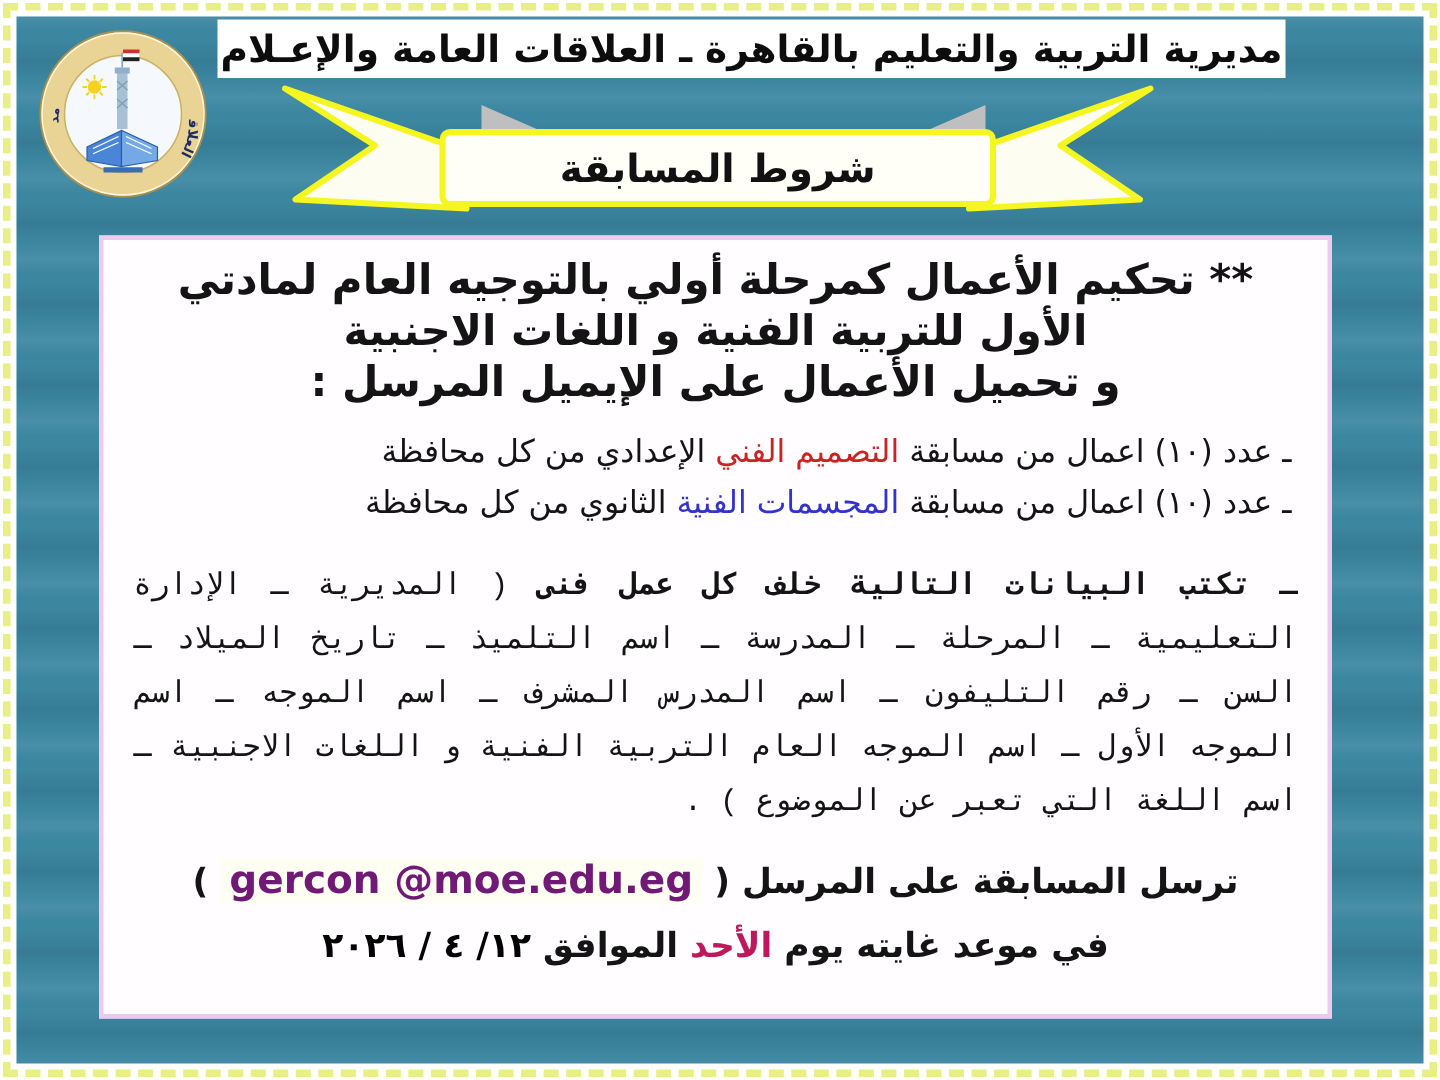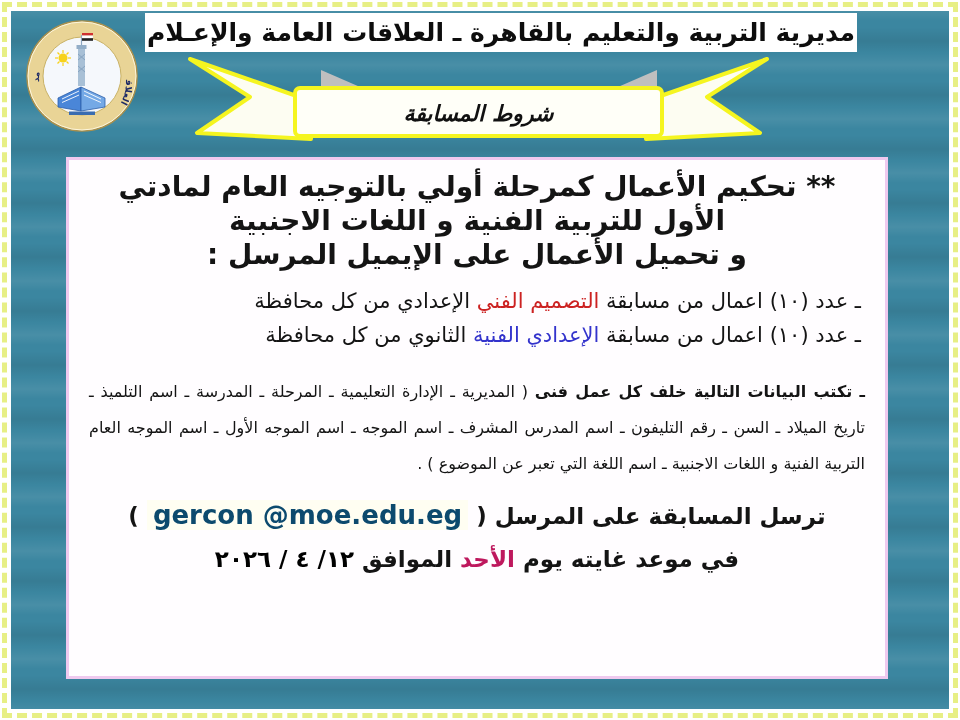--- a/index.html
+++ b/index.html
@@ -37,48 +37,48 @@
     display:flex; align-items:center; justify-content:center;
     font-weight:bold; color:#0d0d0d; font-size:25px; white-space:nowrap;text-align:right;
   }
   
   .logo { position:absolute; left:14px; top:7px; width:114px; height:116px; }
   
   .ribbon-svg { position:absolute; left:160px; top:40px; width:640px; height:105px; }
   .ribbon-label {
     position:absolute; left:284px; top:79px; width:367px; height:46px;
     display:flex; align-items:center; justify-content:center;
-    font-weight:bold; font-size:22px; color:#111; z-index:5;font-style:italic;
+    font-weight:bold; font-size:26px; color:#111; z-index:5;
   }
   
   .main-box {
     position:absolute; left:55px; top:146px; width:822px; height:522px;
     background:#fffdff;
     border:3px solid #efc9ef;
     padding:10px 20px 0 20px;
     direction:rtl;
     color:#141414;
     z-index:4;
   }
   .intro {
     text-align:center; font-weight:bold;
     font-size:28px; line-height:34px;
   }
   .list { margin-top:12px; padding-right:4px; font-size:21px; line-height:34px; text-align:right; }
   .list-item { white-space:nowrap; }
   .datap {
-    margin-top:22px; font-size:16px; line-height:36px;
-    text-align:justify; text-align-last:right;
+    margin-top:22px; font-size:20px; line-height:36px;
+    text-align:justify; text-align-last:right;font-family:Liberation Mono, monospace;
   }
   .datap b { font-weight:bold; }
   .email-line {
     margin-top:18px; text-align:center; font-weight:bold; font-size:23px;
   }
   .email-addr {
-    color:#0c4a6e; background:#fffef2; padding:0 6px;
+    color:#701a75; background:#fffef2; padding:0 6px;
     font-size:26px; direction:ltr; unicode-bidi:embed;
   }
   .date-line {
     margin-top:16px; text-align:center; font-weight:bold; font-size:23px;
   }
   .day-red { color:#be185d; }
   .date-red { color:#000000; }
 </style>
 </head>
 <body>
@@ -156,21 +156,21 @@
 
     <div class="main-box">
 
       <div class="intro">
         <div>** تحكيم الأعمال كمرحلة أولي بالتوجيه العام لمادتي الأول للتربية الفنية و اللغات الاجنبية</div>
         <div>و تحميل الأعمال على الإيميل المرسل :</div>
       </div>
 
       <div class="list">
         <div class="list-item"><span>ـ عدد (١٠) اعمال من مسابقة </span><span style="color: rgb(204, 34, 34);">التصميم الفني</span><span> الإعدادي من كل محافظة</span></div>
-        <div class="list-item"><span>ـ عدد (١٠) اعمال من مسابقة </span><span style="color: rgb(51, 51, 204);">الإعدادي الفنية</span><span> الثانوي من كل محافظة</span></div>
+        <div class="list-item"><span>ـ عدد (١٠) اعمال من مسابقة </span><span style="color: rgb(51, 51, 204);">المجسمات الفنية</span><span> الثانوي من كل محافظة</span></div>
       </div>
 
       <div class="datap"><b>ـ تكتب البيانات التالية خلف كل عمل فنى</b><span> ( المديرية ـ الإدارة التعليمية ـ المرحلة ـ المدرسة ـ اسم التلميذ ـ تاريخ الميلاد ـ السن ـ رقم التليفون ـ اسم المدرس المشرف ـ اسم الموجه ـ اسم الموجه الأول ـ اسم الموجه العام التربية الفنية و اللغات الاجنبية ـ اسم اللغة التي تعبر عن الموضوع ) .</span></div>
 
       <div class="email-line"><span>ترسل المسابقة على المرسل ( </span><span class="email-addr">gercon @moe.edu.eg</span><span> )</span></div>
 
       <div class="date-line"><span>في موعد غايته يوم </span><span class="day-red">الأحد</span><span> الموافق </span><span class="date-red">١٢/ ٤ / ٢٠٢٦</span></div>
 
     </div>
   </div>

